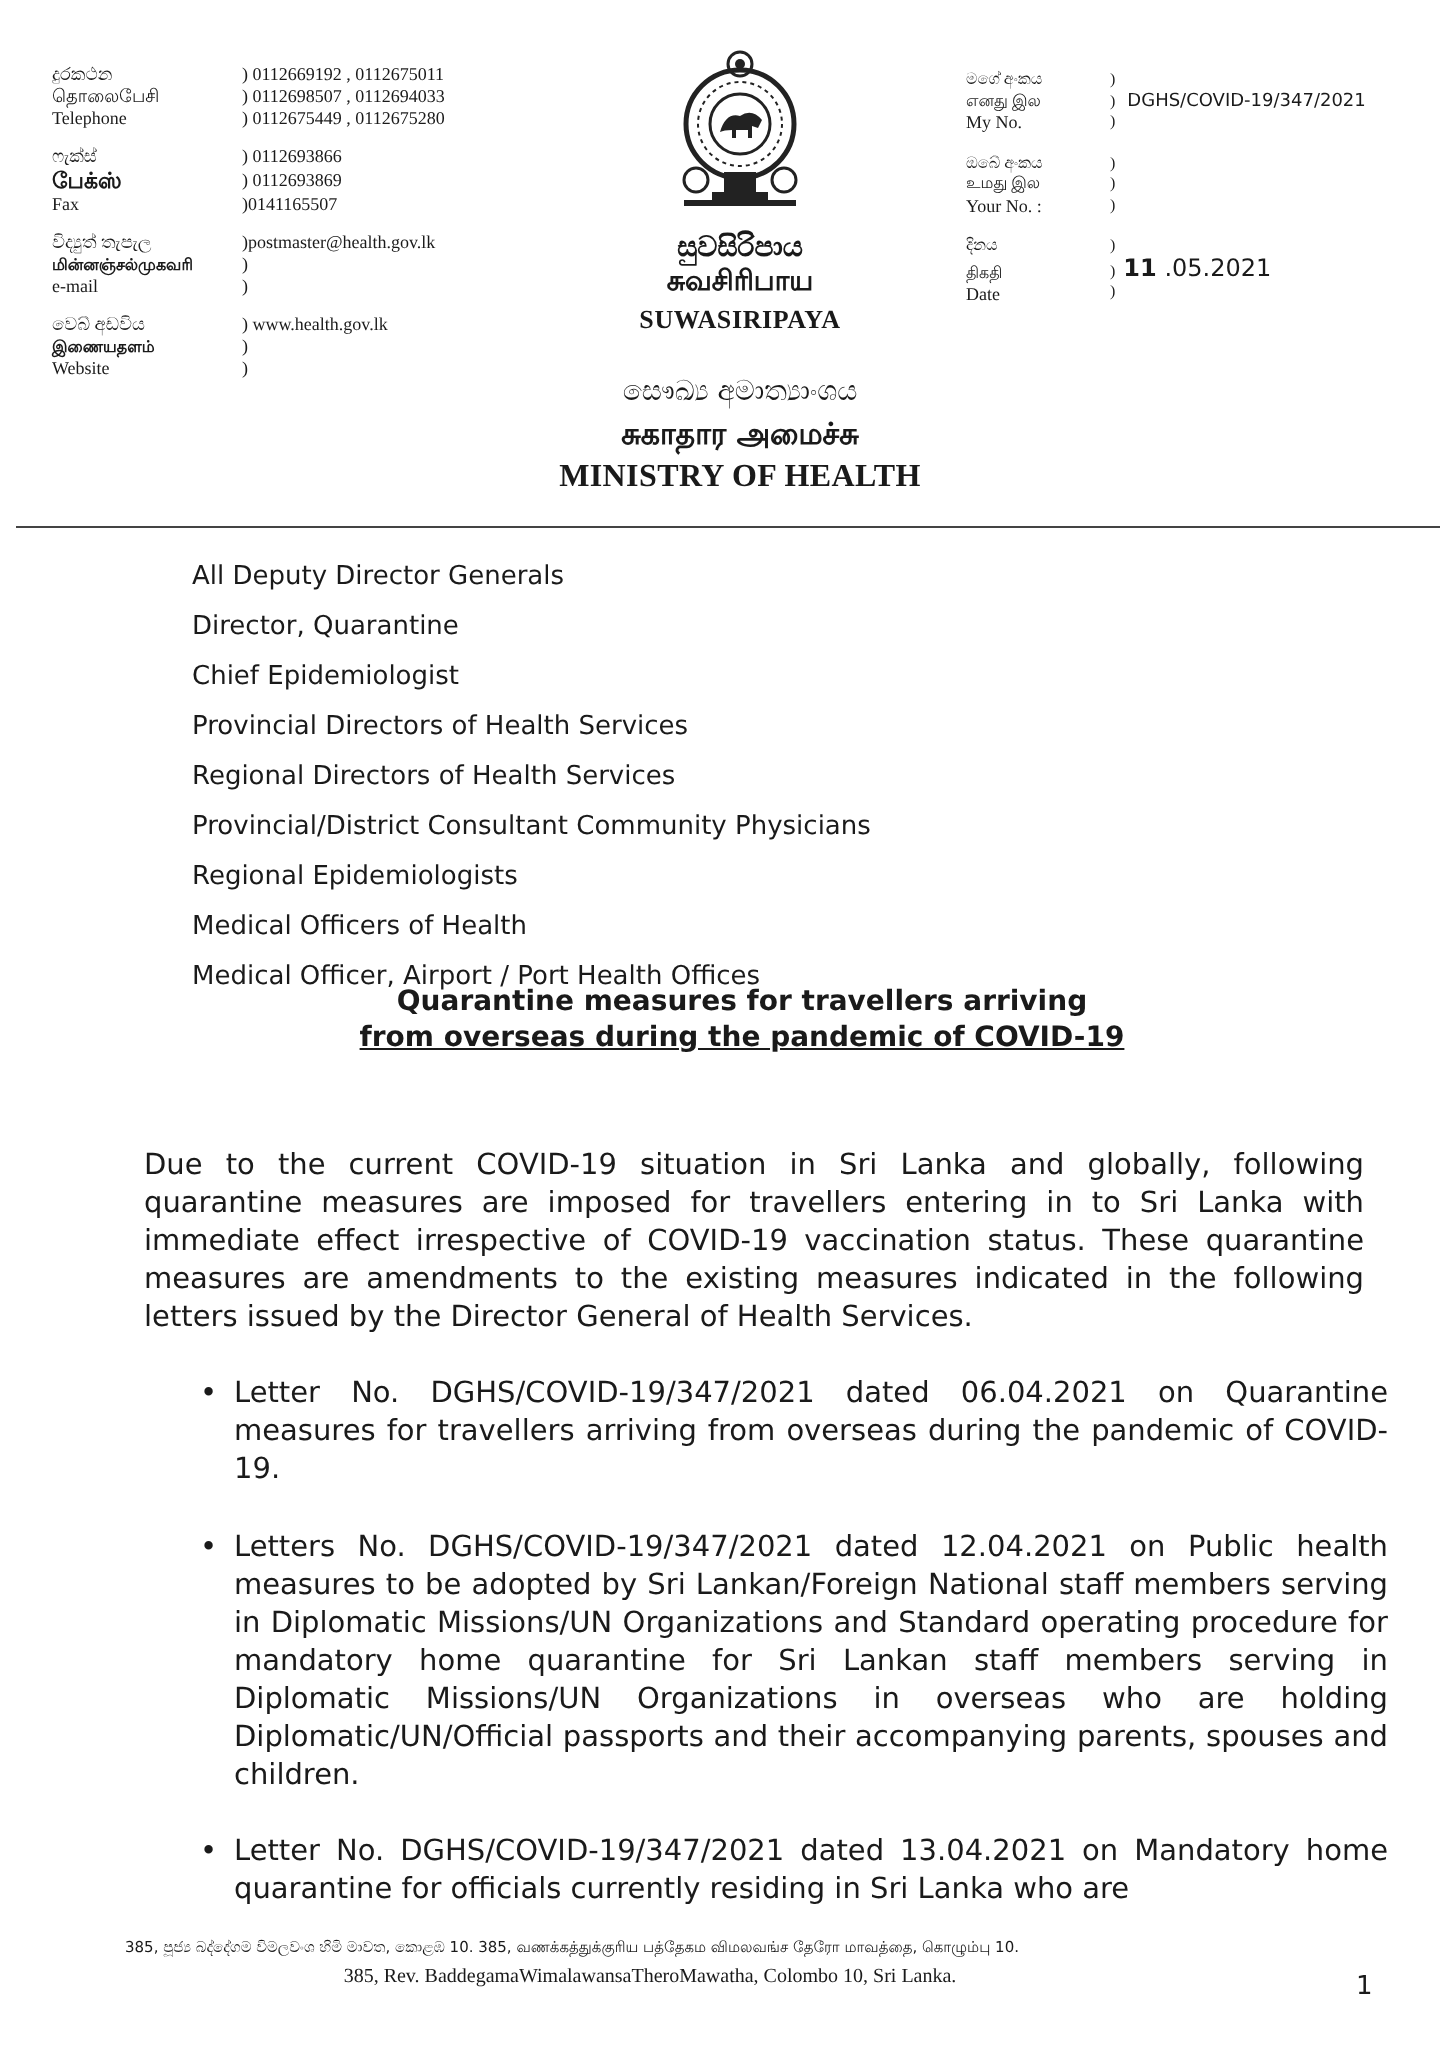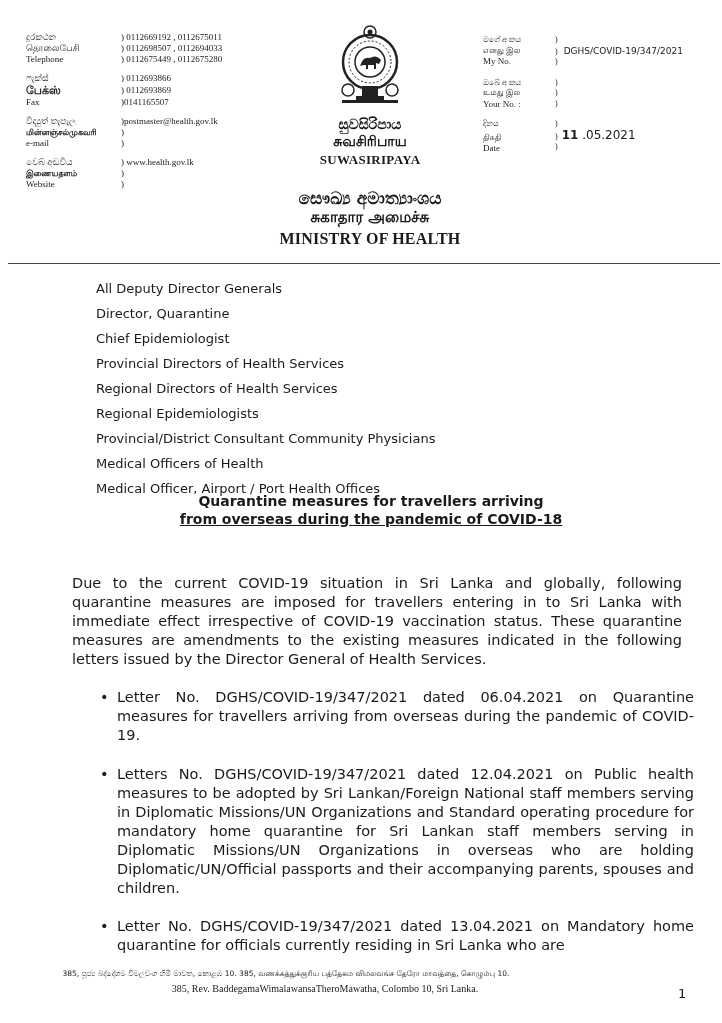--- a/index.html
+++ b/index.html
@@ -17,21 +17,21 @@
   .contact .v { display:block; }
   .contact .v.big { line-height:13px; }
 
   
   .emblem { position:absolute; left:334px; top:24px; width:72px; height:80px; }
 
   .center-titles { position:absolute; left:250px; width:240px; text-align:center; }
   .si1 { top:116px; font-size:14px; font-weight:bold; }
   .ta1 { top:133px; font-size:14px; font-weight:bold; }
   .en1 { top:152px; font-size:13px; font-weight:bold; letter-spacing:0.3px; }
-  .si2 { top:188px; font-size:17px; font-weight:bold; }
+  .si2 { top:188px; font-size:14px; font-weight:normal; }
   .ta2 { top:208px; font-size:15px; font-weight:bold; }
   .en2 { top:230px; font-size:16px; font-weight:bold; letter-spacing:0.2px;text-align:center; }
 
   
   .refs { position:absolute; left:483px; top:35px; font-size:8px; line-height:10.5px; }
   .refs .grp { display:flex; margin-bottom:10px; }
   .refs .labels { width:72px; }
   .refs .vals { width:160px; }
   .refs .lbl, .refs .v { display:block; white-space:nowrap; }
   .refs .lbl.en { font-size:9px; }
@@ -178,29 +178,29 @@
 </div>
 
 <div class="rule"></div>
 
 <div class="recipients sans">
   <div>All Deputy Director Generals</div>
   <div>Director, Quarantine</div>
   <div>Chief Epidemiologist</div>
   <div>Provincial Directors of Health Services</div>
   <div>Regional Directors of Health Services</div>
+  <div>Provincial/District Consultant Community Physicians</div>
   <div>Regional Epidemiologists</div>
-  <div>Provincial/District Consultant Community Physicians</div>
   <div>Medical Officers of Health</div>
   <div>Medical Officer, Airport / Port Health Offices</div>
 </div>
 
 <div class="subject sans">
   <div>Quarantine measures for travellers arriving</div>
-  <div class="u">from overseas during the pandemic of COVID-18</div>
+  <div class="u">from overseas during the pandemic of COVID-19</div>
 </div>
 
 <div class="para sans">Due to the current COVID-19 situation in Sri Lanka and globally, following quarantine measures are imposed for travellers entering in to Sri Lanka with immediate effect irrespective of COVID-19 vaccination status. These quarantine measures are amendments to the existing measures indicated in the following letters issued by the Director General of Health Services.</div>
 
 <div class="bullets sans">
   <div class="bullet b1">Letter No. DGHS/COVID-19/347/2021 dated 06.04.2021 on Quarantine measures for travellers arriving from overseas during the pandemic of COVID-19.</div>
   <div class="bullet b2">Letters No. DGHS/COVID-19/347/2021 dated 12.04.2021 on Public health measures to be adopted by Sri Lankan/Foreign National staff members serving in Diplomatic Missions/UN Organizations and Standard operating procedure for mandatory home quarantine for Sri Lankan staff members serving in Diplomatic Missions/UN Organizations in overseas who are holding Diplomatic/UN/Official passports and their accompanying parents, spouses and children.</div>
   <div class="bullet b3">Letter No. DGHS/COVID-19/347/2021 dated 13.04.2021 on Mandatory home quarantine for officials currently residing in Sri Lanka who are</div>
 </div>
 

